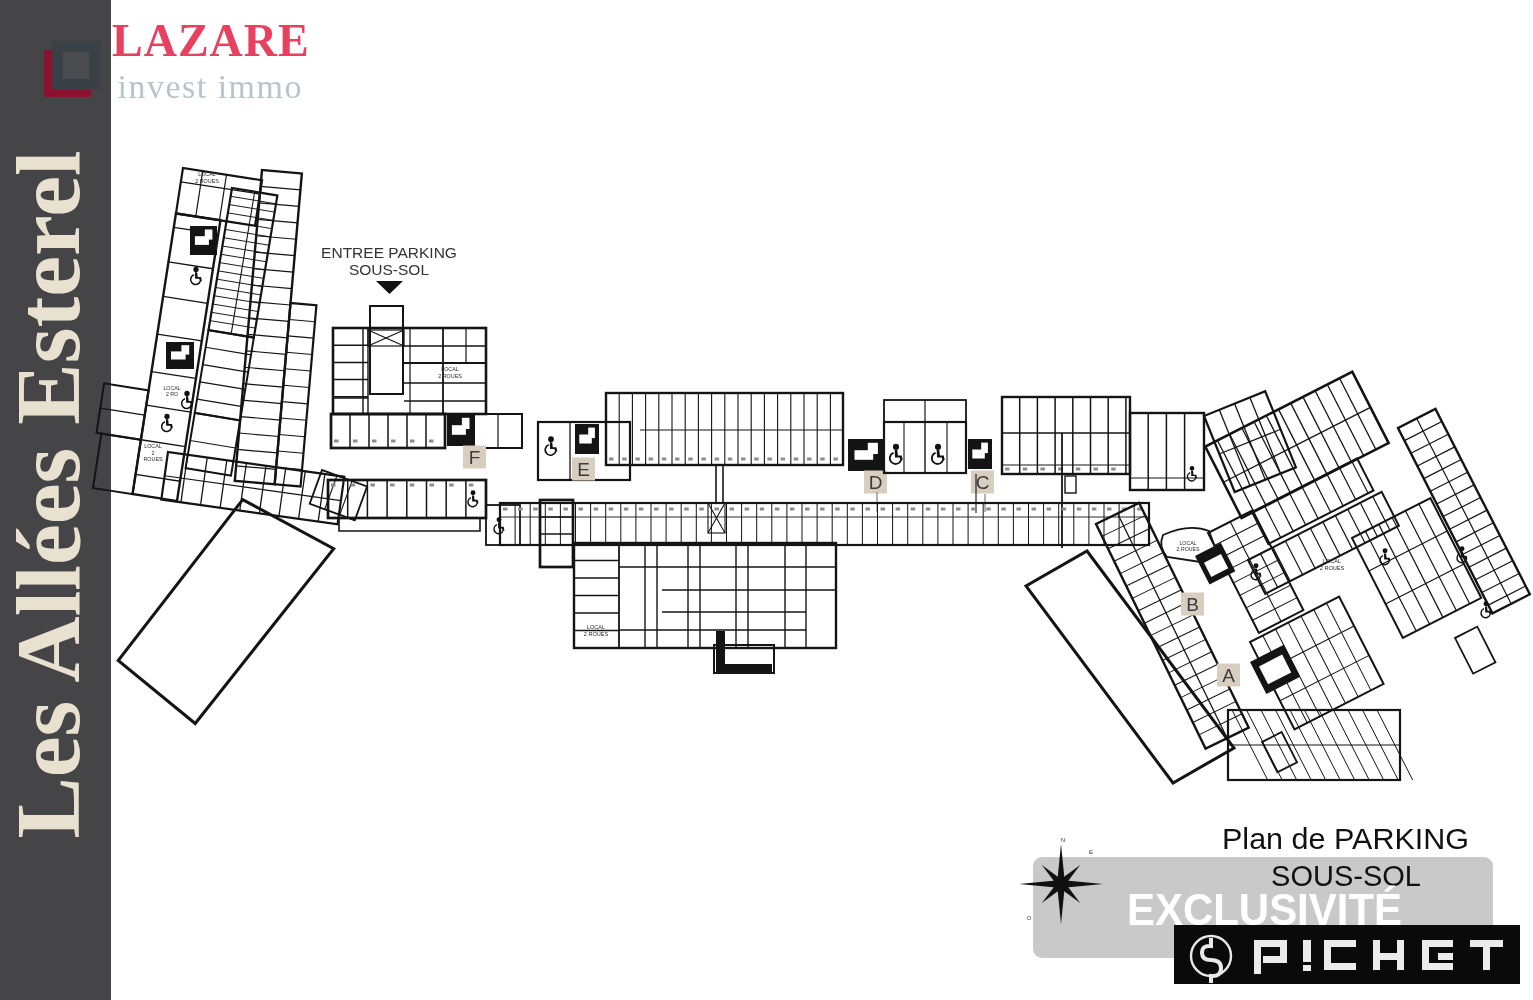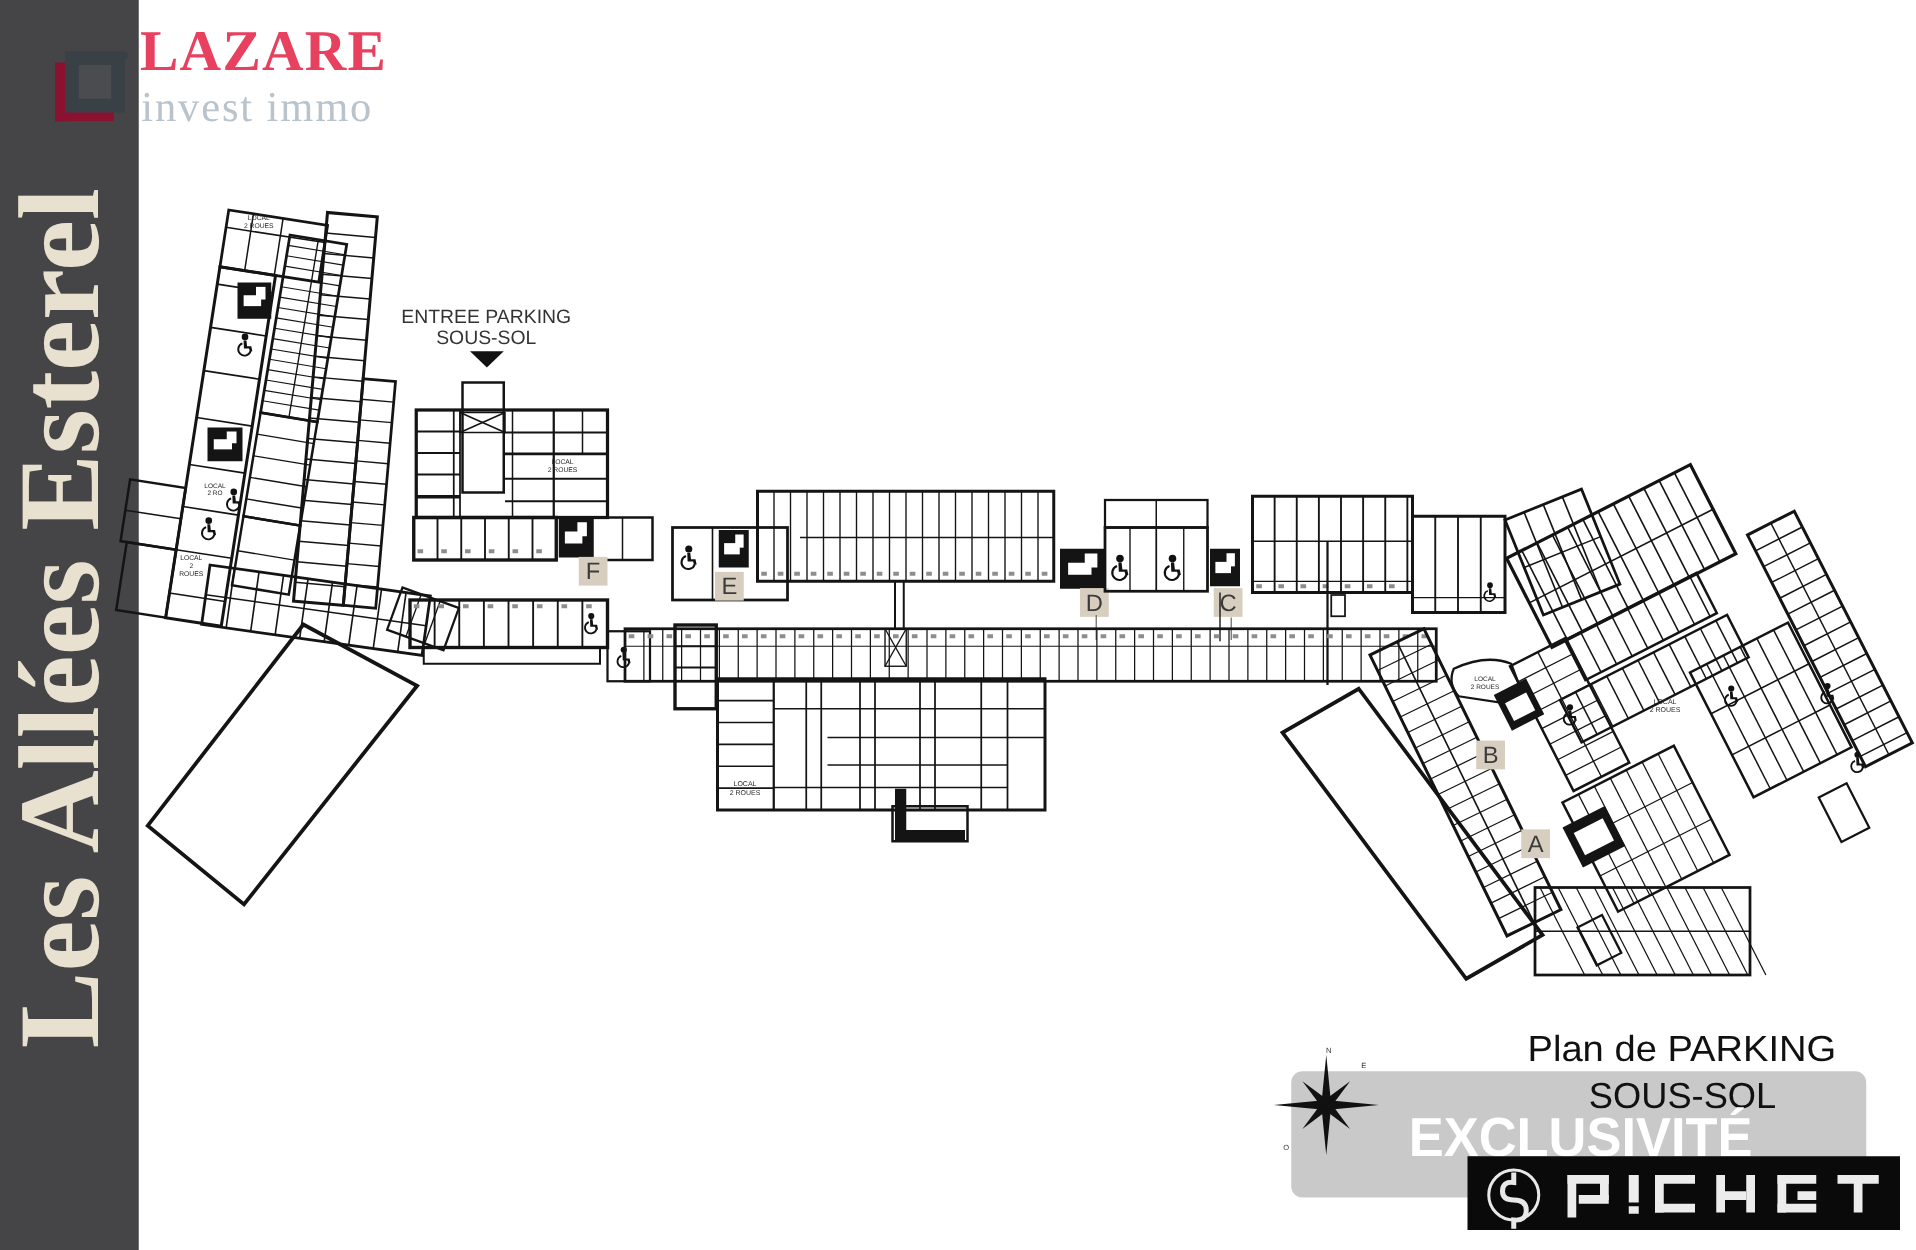--- a/index.html
+++ b/index.html
@@ -16,21 +16,21 @@
 
 <div style="position:absolute;left:44px;top:50px;width:9px;height:47px;background:#8a1230;"></div>
 <div style="position:absolute;left:44px;top:88px;width:47px;height:9px;background:#8a1230;"></div>
 
 <div style="position:absolute;left:52px;top:41px;width:48px;height:49px;background:#394046;"></div>
 <div style="position:absolute;left:63px;top:52px;width:26px;height:27px;background:#4a4c50;"></div>
 <div style="position:absolute;left:97px;top:42px;width:5px;height:5px;background:#394046;"></div>
 
 <div style="position:absolute;left:112px;top:20px;width:190px;color:#e8415f;font-family:'Liberation Serif',serif;font-size:46px;line-height:42px;letter-spacing:1px;font-weight:bold;">LAZARE</div>
 
-<div style="position:absolute;left:113px;top:68px;width:190px;color:#b9c3cb;font-family:'Liberation Serif',serif;font-size:34px;letter-spacing:1.5px;">invest immo</div>
+<div style="position:absolute;left:113px;top:68px;width:190px;color:#b9c3cb;font-family:'Liberation Serif',serif;font-size:34px;letter-spacing:1.5px;text-align:right;">invest immo</div>
 
 <svg width="1533" height="1000" viewBox="0 0 1533 1000" style="position:absolute;left:0;top:0;" xmlns="http://www.w3.org/2000/svg">
 
 <g>
 
 <g transform="rotate(8.8 183 168)">
 <rect x="183.0" y="168.0" width="80.0" height="46.0" fill="none" stroke="#141414" stroke-width="2.2"></rect>
 <line x1="203.0" y1="168.0" x2="203.0" y2="214.0" stroke="#141414" stroke-width="1.2"></line>
 <line x1="227.0" y1="168.0" x2="227.0" y2="214.0" stroke="#141414" stroke-width="1.2"></line>
 <line x1="183.0" y1="182.0" x2="263.0" y2="182.0" stroke="#141414" stroke-width="1.2"></line>

